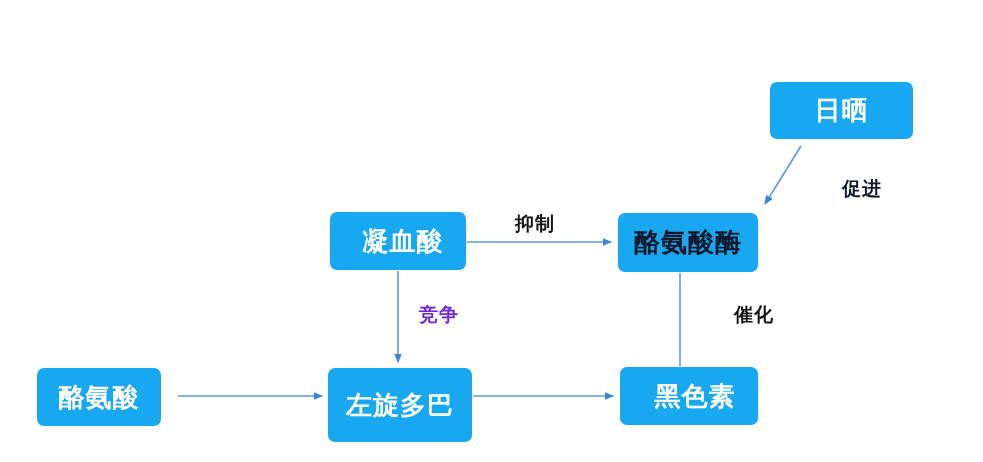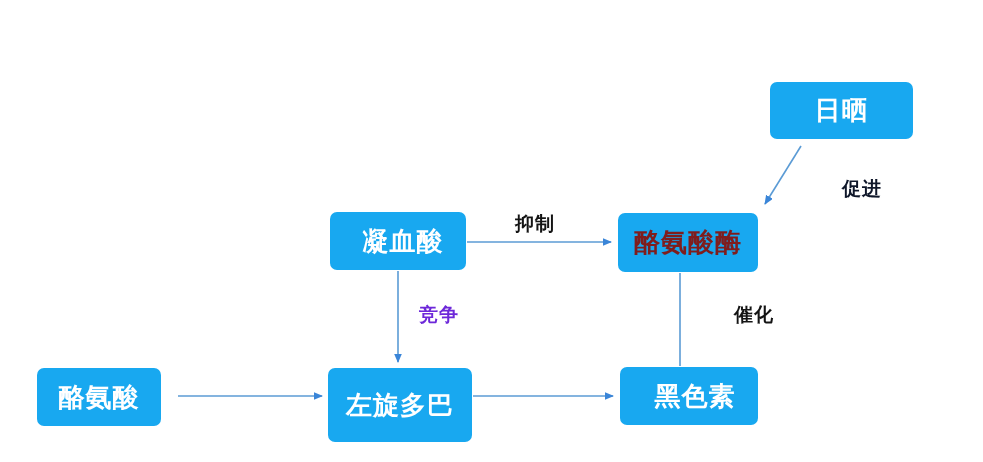--- a/index.html
+++ b/index.html
@@ -63,21 +63,21 @@
         <line x1="467" y1="242" x2="611" y2="242" stroke="#5b9bd5" stroke-width="1.6" marker-end="url(#arrowhead)"></line>
         <line x1="398" y1="271" x2="398" y2="362" stroke="#5b9bd5" stroke-width="1.6" marker-end="url(#arrowhead)"></line>
         <line x1="680" y1="273" x2="680" y2="366" stroke="#5b9bd5" stroke-width="1.6"></line>
         <line x1="178" y1="396" x2="322" y2="396" stroke="#5b9bd5" stroke-width="1.6" marker-end="url(#arrowhead)"></line>
         <line x1="473" y1="396" x2="613" y2="396" stroke="#5b9bd5" stroke-width="1.6" marker-end="url(#arrowhead)"></line>
       </g>
   </svg>
   <div id="nodes-layer">
       <div class="node" style="left: 770px; top: 82px; width: 143px; height: 57px; background: rgb(24, 168, 240); color: rgb(255, 255, 255);">日晒</div>
       <div class="node" style="left: 330px; top: 212px; width: 136px; height: 58px; background: rgb(24, 168, 240); color: rgb(255, 255, 255); padding-left: 10px;">凝血酸</div>
-      <div class="node" style="left: 618px; top: 213px; width: 140px; height: 59px; background: rgb(24, 168, 240); color: #7f1d1d;">酪氨酸酶</div>
+      <div class="node" style="left: 618px; top: 213px; width: 140px; height: 59px; background: rgb(24, 168, 240); color: #0f172a;">酪氨酸酶</div>
       <div class="node" style="left: 37px; top: 368px; width: 124px; height: 58px; background: rgb(24, 168, 240); color: rgb(255, 255, 255);">酪氨酸</div>
       <div class="node" style="left: 328px; top: 368px; width: 144px; height: 74px; background: rgb(24, 168, 240); color: rgb(255, 255, 255);">左旋多巴</div>
       <div class="node" style="left: 620px; top: 367px; width: 138px; height: 58px; background: rgb(24, 168, 240); color: rgb(255, 255, 255); padding-left: 12px;">黑色素</div>
     </div>
   <div id="labels-layer">
       <div class="edge-label" style="left: 822px; top: 189px; color: #0f172a; margin-left: 40px;">促进</div>
       <div class="edge-label" style="left: 535px; top: 224px; color: rgb(20, 20, 20);">抑制</div>
       <div class="edge-label" style="left: 439px; top: 315px; color: #6d28d9;">竞争</div>
       <div class="edge-label" style="left: 710px; top: 315px; color: rgb(20, 20, 20); margin-left: 44px;">催化</div>
     </div>

